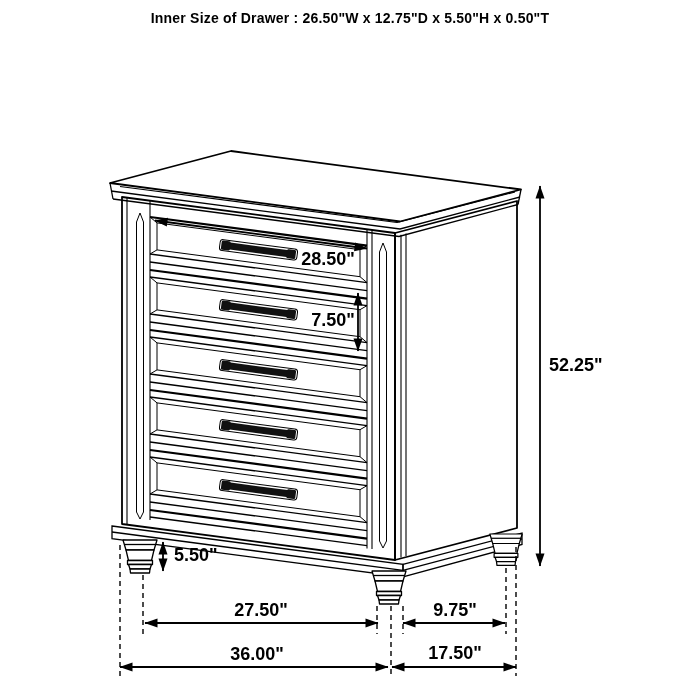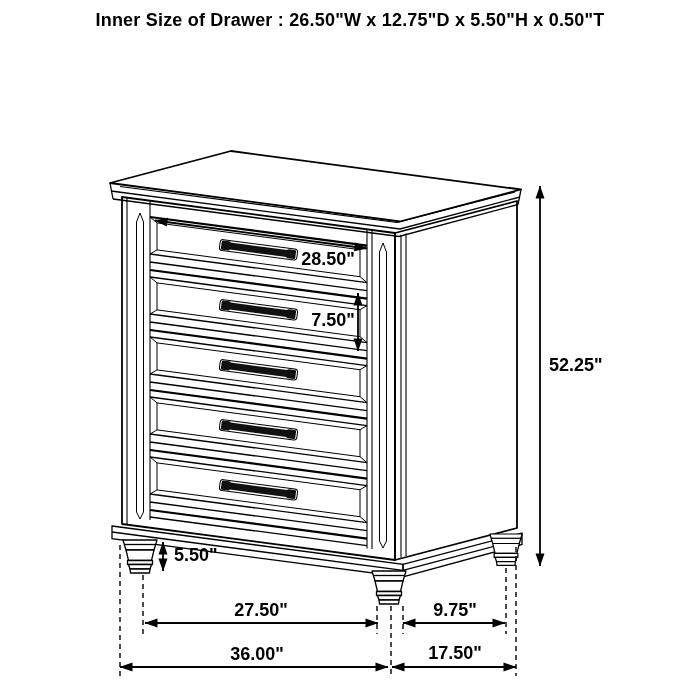--- a/index.html
+++ b/index.html
@@ -1,20 +1,20 @@
 <!DOCTYPE html>
 <html><head>
 <meta charset="utf-8">
 <style>
   html,body{margin:0;padding:0;background:#ffffff;}
   body{width:700px;height:700px;position:relative;font-family:"Liberation Sans",sans-serif;overflow:hidden;}
   .canvas{position:absolute;inset:0;background:#ffffff;}
   .diagram-title{
     position:absolute;top:10px;left:0;width:700px;
-    text-align:center;font-size:18px;font-weight:bold;color:#000;
+    text-align:center;font-size:14px;font-weight:bold;color:#000;
     letter-spacing:.2px;white-space:nowrap;
   }
   svg{position:absolute;top:0;left:0;}
   .outline{fill:none;stroke:#000;stroke-width:1.8;stroke-linejoin:round;}
   .thin{fill:none;stroke:#000;stroke-width:1.1;stroke-linejoin:round;}
   .mould{fill:none;stroke:#000;stroke-width:1.3;}
   .heavy{fill:none;stroke:#000;stroke-width:2.2;}
   .bevel{fill:none;stroke:#000;stroke-width:1;}
   .foot{fill:#ffffff;stroke:#000;stroke-width:1.3;stroke-linejoin:round;}
   .dim{stroke:#000;stroke-width:1.8;fill:none;}

